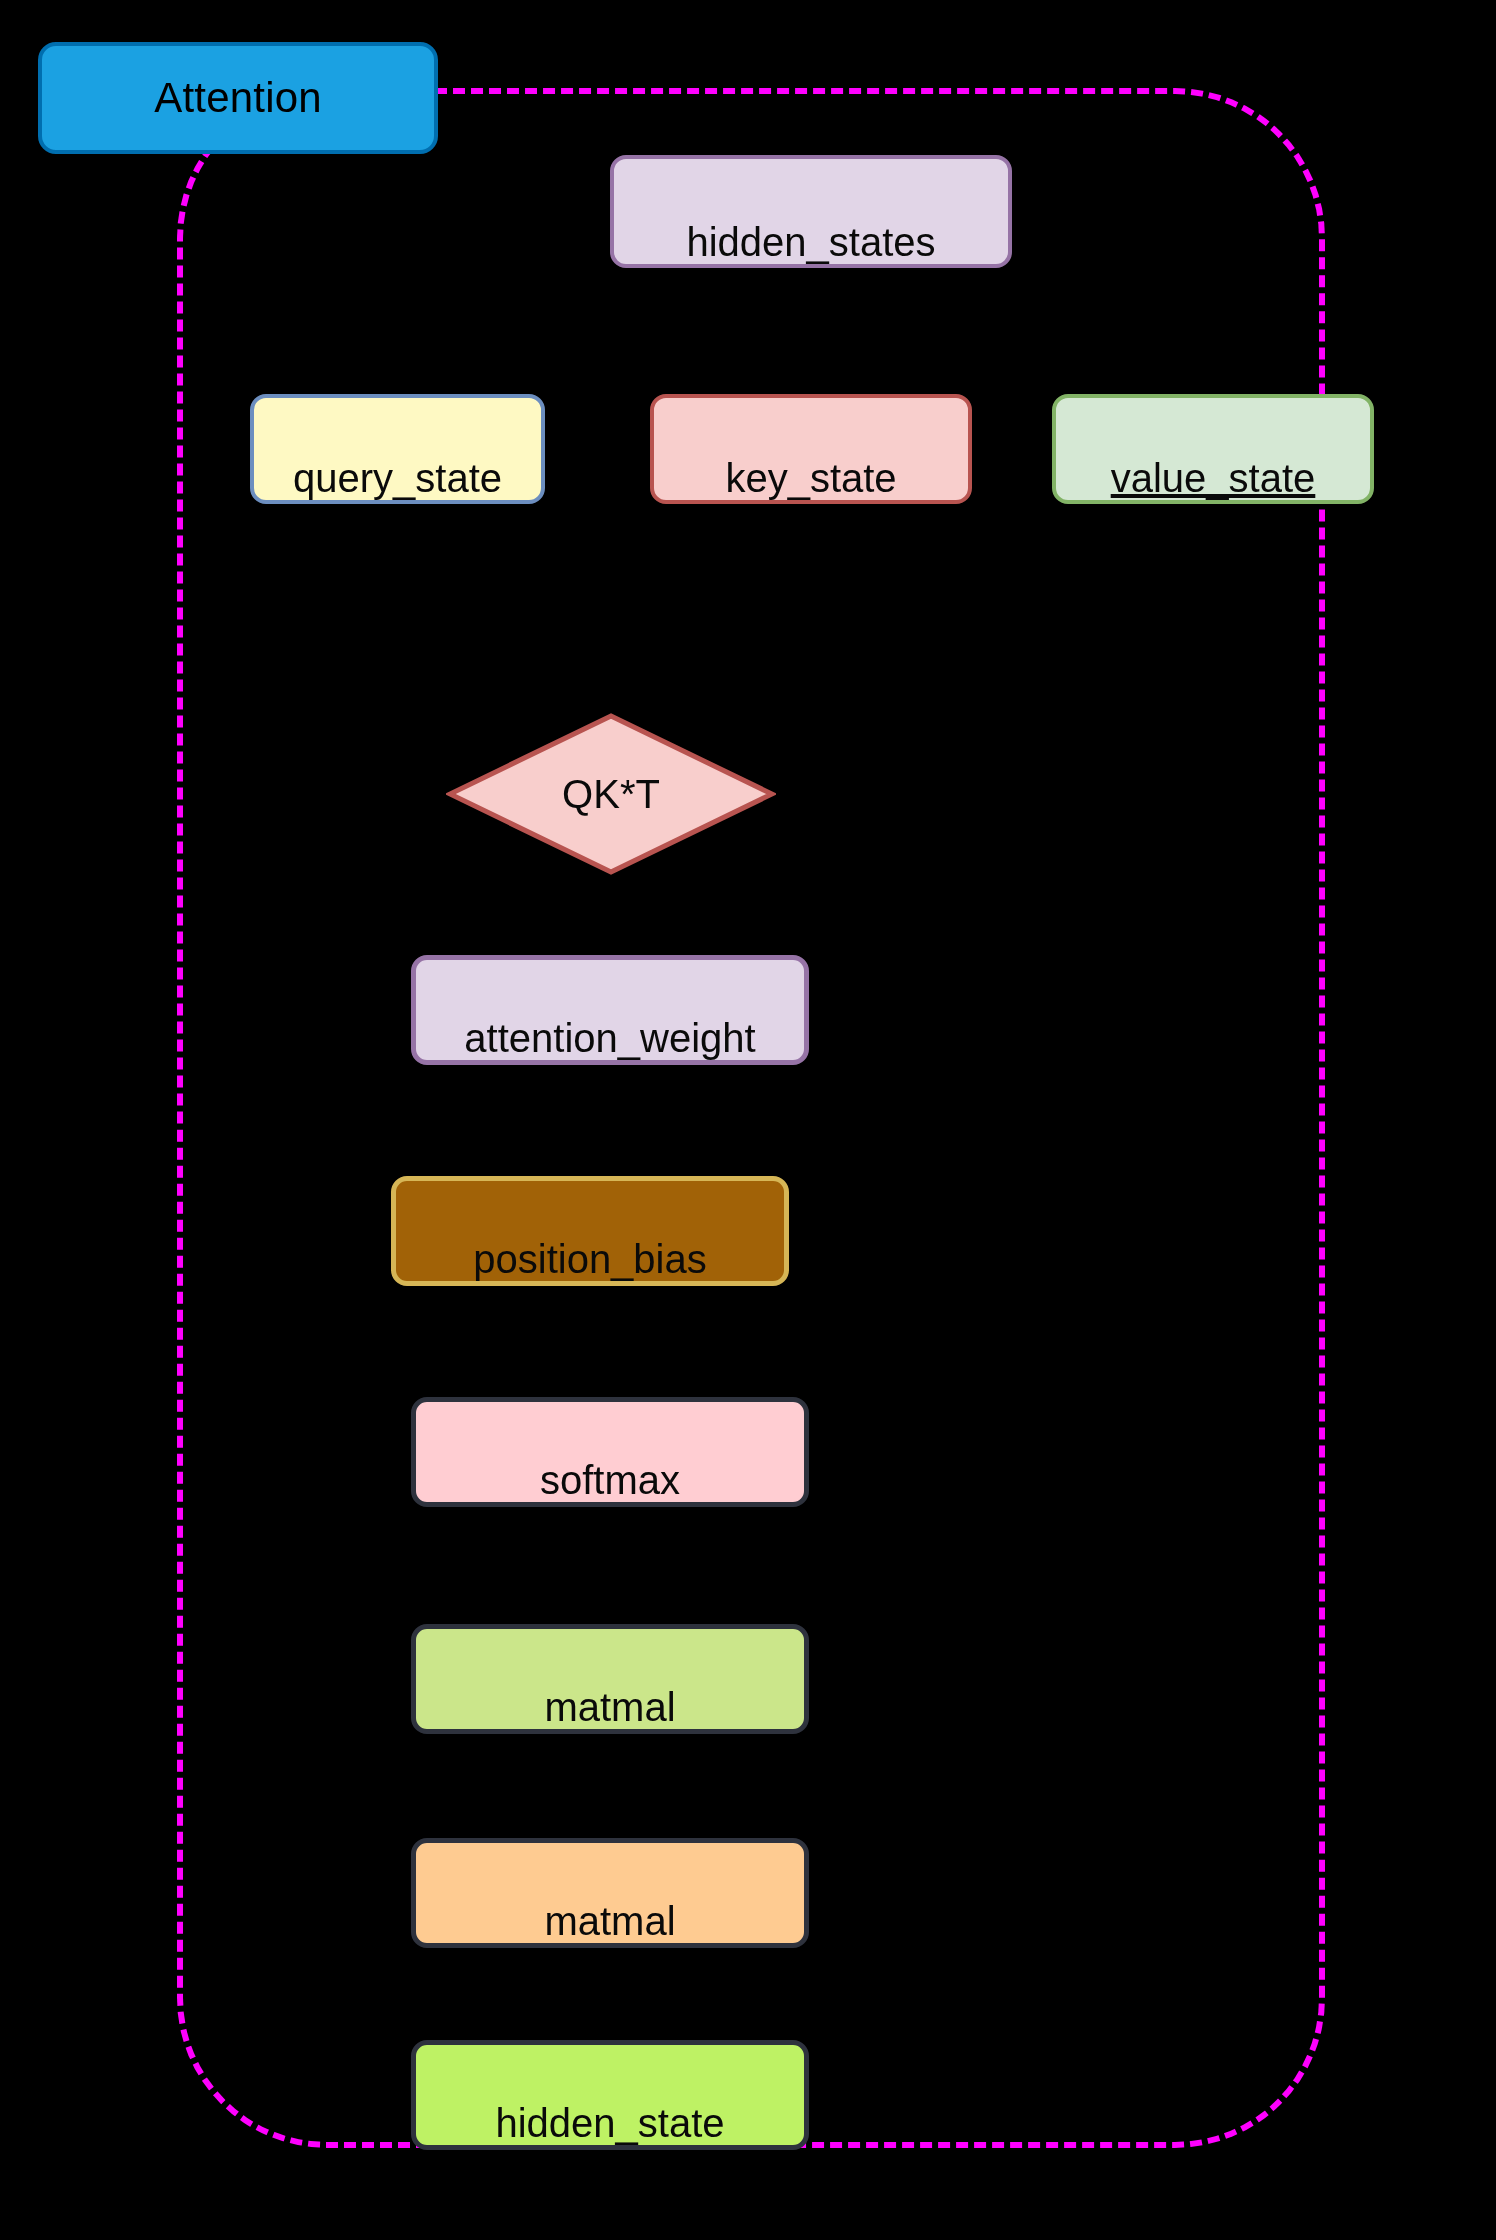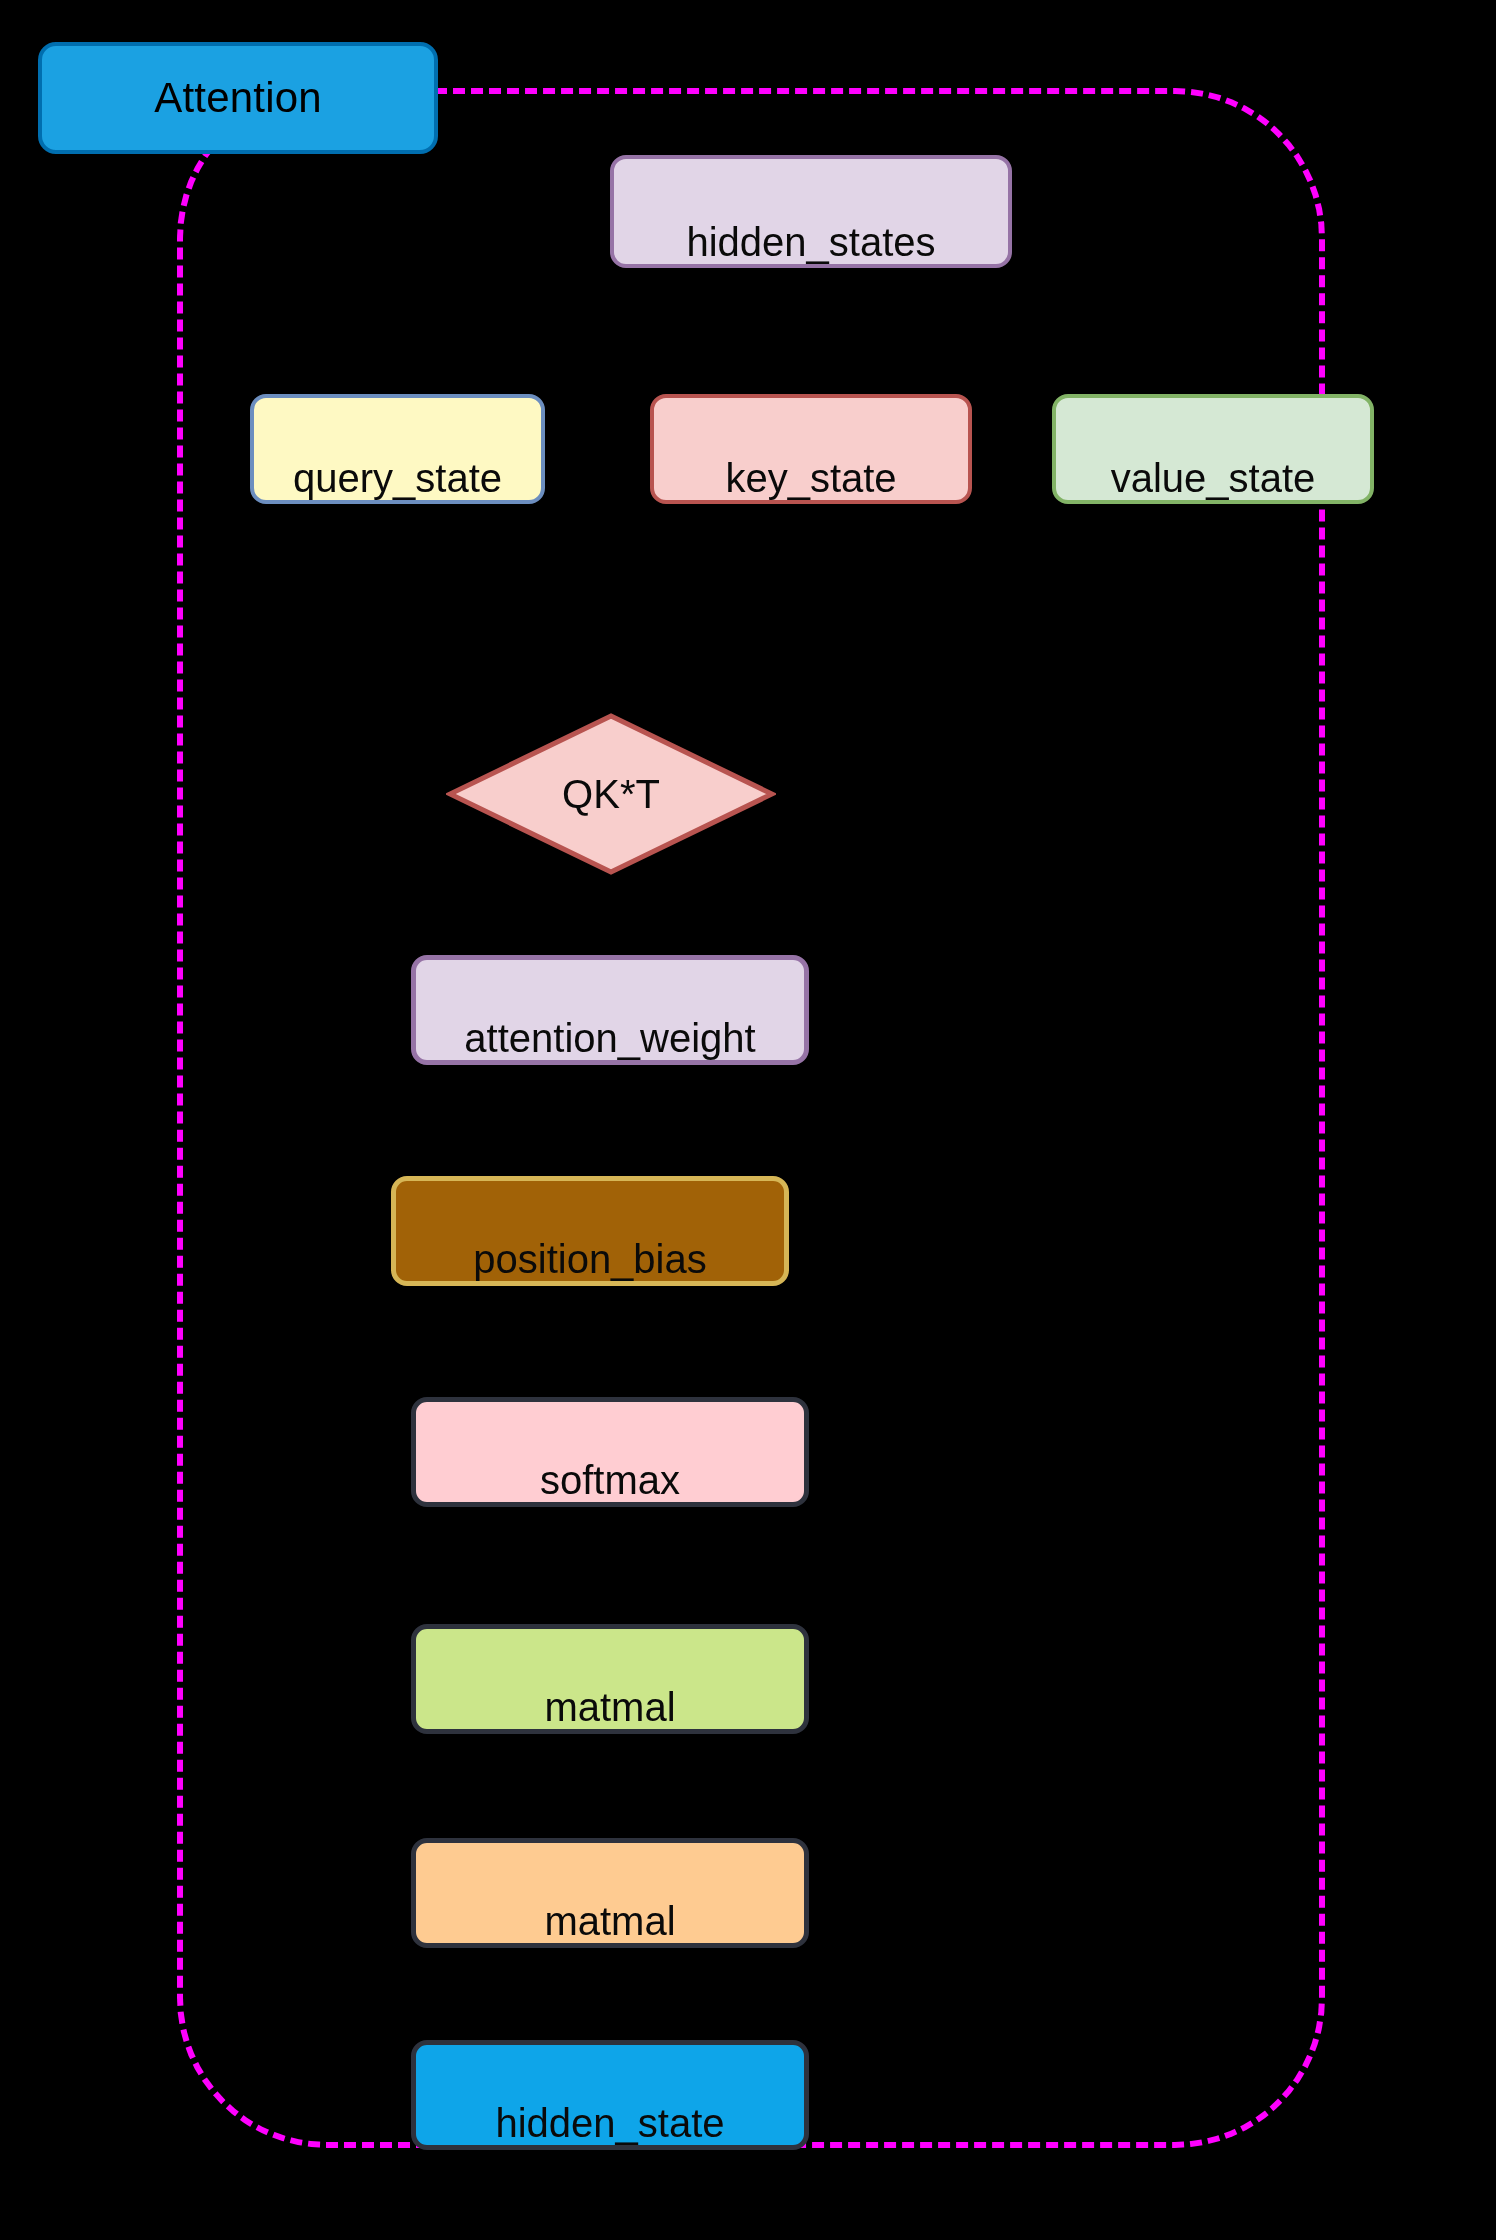--- a/index.html
+++ b/index.html
@@ -110,21 +110,21 @@
   </div>
 
   <div class="node" style="left:250px; top:394px; width:295px; height:110px; background:#fef9c3; border:4px solid #6c8ebf;">
     <span>query_state</span>
   </div>
 
   <div class="node" style="left:650px; top:394px; width:322px; height:110px; background:#f8cecc; border:4px solid #b85450;">
     <span>key_state</span>
   </div>
 
-  <div class="node" style="left:1052px; top:394px; width:322px; height:110px; background:#d5e8d4; border:4px solid #82b366;">
+  <div class="node" style="left:1052px; top:394px; width:322px; height:110px; background:#d5e8d4; border:4px solid #82b366;text-decoration:underline;">
     <span>value_state</span>
   </div>
 
   <div class="diamond-wrap" style="left:446px; top:712px; width:330px; height:164px;">
     <svg width="330" height="164" viewBox="0 0 330 164">
       <polygon points="165,4 326,82 165,160 4,82" fill="#f8cecc" stroke="#b85450" stroke-width="5" stroke-linejoin="miter"></polygon>
     </svg>
     <div class="diamond-label">
       <span>QK*T</span>
     </div>
@@ -143,17 +143,17 @@
   </div>
 
   <div class="node" style="left:411px; top:1624px; width:398px; height:110px; background:#cbe68a; border:5px solid #2e323d;">
     <span>matmal</span>
   </div>
 
   <div class="node" style="left:411px; top:1838px; width:398px; height:110px; background:#fecb91; border:5px solid #2e323d;">
     <span>matmal</span>
   </div>
 
-  <div class="node" style="left:411px; top:2040px; width:398px; height:110px; background:#0ea5e9; border:5px solid #2e323d;">
+  <div class="node" style="left:411px; top:2040px; width:398px; height:110px; background:#bef264; border:5px solid #2e323d;">
     <span>hidden_state</span>
   </div>
 
 </div>
 
 </body></html>

